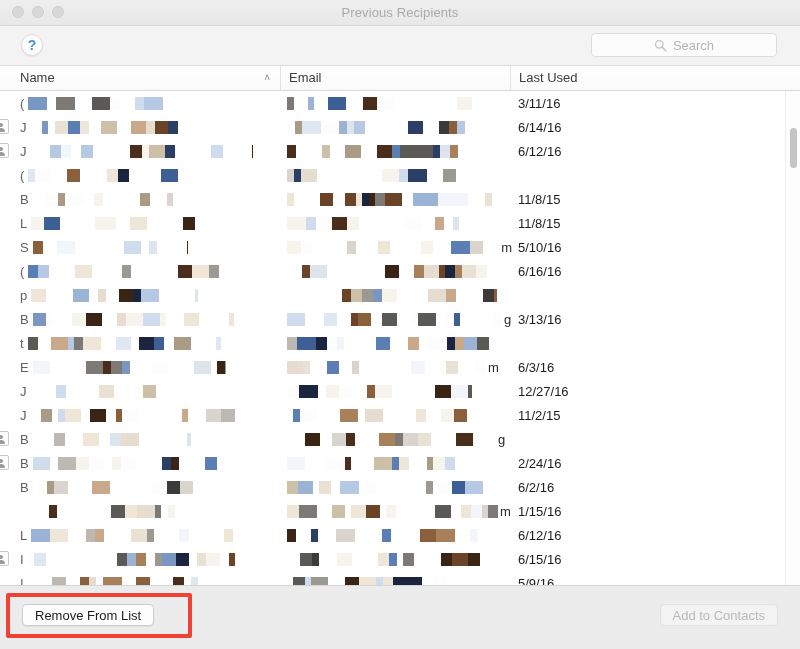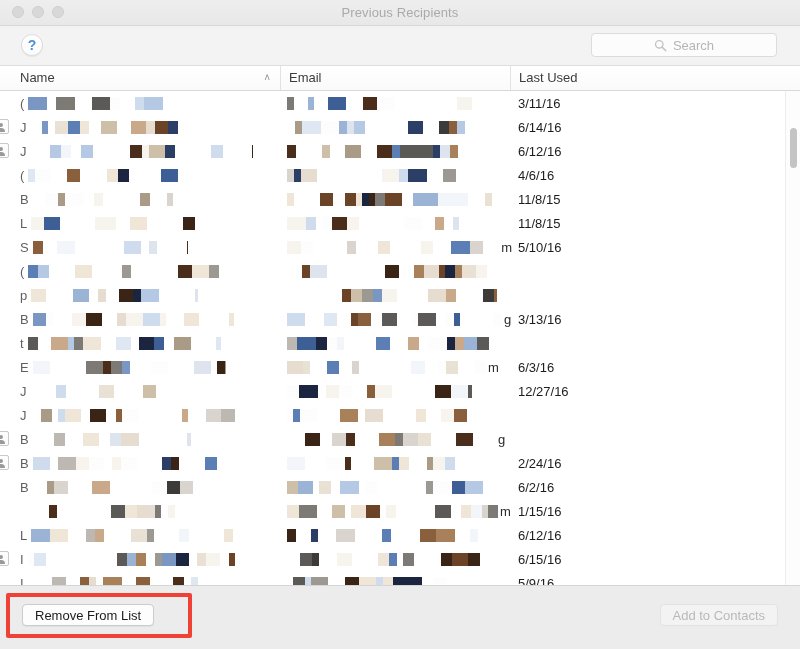--- a/index.html
+++ b/index.html
@@ -378,21 +378,20 @@
           <span class="pix" style="width: 13px; background: transparent;"></span>
           <span class="pix" style="width: 6px; background: transparent;"></span>
           <span class="pix" style="width: 17px; background: rgb(247, 244, 238);"></span>
           <span class="pix" style="width: 9px; background: rgb(207, 220, 238);"></span>
           <span class="pix" style="width: 19px; background: rgb(43, 63, 102);"></span>
           <span class="pix" style="width: 16px; background: transparent;"></span>
           <span class="pix" style="width: 13px; background: rgb(156, 152, 146);"></span>
           <span class="pix" style="width: 8px; background: transparent;"></span>
           <span class="pix" style="width: 6px; background: transparent;"></span>
         </div>
-        <div class="cell-date">4/6/16</div>
       </div>
       <div class="row">
         <div class="cell-name">
           <span class="clearchar" style="margin-right: 4px; opacity: 0.75;">B</span>
           <span class="pix" style="width: 12px; background: transparent;"></span>
           <span class="pix" style="width: 13px; background: rgb(253, 253, 253);"></span>
           <span class="pix" style="width: 7px; background: rgb(170, 155, 134);"></span>
           <span class="pix" style="width: 19px; background: rgb(253, 253, 253);"></span>
           <span class="pix" style="width: 10px; background: transparent;"></span>
           <span class="pix" style="width: 9px; background: rgb(247, 244, 238);"></span>
@@ -534,20 +533,21 @@
           <span class="pix" style="width: 14px; background: rgb(58, 36, 22);"></span>
           <span class="pix" style="width: 15px; background: transparent;"></span>
           <span class="pix" style="width: 10px; background: rgb(168, 128, 90);"></span>
           <span class="pix" style="width: 15px; background: rgb(230, 221, 208);"></span>
           <span class="pix" style="width: 6px; background: rgb(107, 68, 40);"></span>
           <span class="pix" style="width: 10px; background: rgb(27, 37, 64);"></span>
           <span class="pix" style="width: 7px; background: rgb(168, 128, 90);"></span>
           <span class="pix" style="width: 14px; background: rgb(233, 225, 212);"></span>
           <span class="pix" style="width: 11px; background: rgb(247, 244, 238);"></span>
         </div>
+        <div class="cell-date">6/16/16</div>
       </div>
       <div class="row">
         <div class="cell-name">
           <span class="clearchar" style="margin-right: 4px; opacity: 0.75;">p</span>
           <span class="pix" style="width: 15px; background: rgb(239, 230, 216);"></span>
           <span class="pix" style="width: 16px; background: transparent;"></span>
           <span class="pix" style="width: 11px; background: transparent;"></span>
           <span class="pix" style="width: 16px; background: rgb(155, 180, 214);"></span>
           <span class="pix" style="width: 9px; background: transparent;"></span>
           <span class="pix" style="width: 8px; background: rgb(230, 221, 208);"></span>
@@ -778,20 +778,21 @@
           <span class="pix" style="width: 18px; background: rgb(230, 221, 208);"></span>
           <span class="pix" style="width: 19px; background: transparent;"></span>
           <span class="pix" style="width: 7px; background: transparent;"></span>
           <span class="pix" style="width: 7px; background: transparent;"></span>
           <span class="pix" style="width: 10px; background: rgb(239, 230, 216);"></span>
           <span class="pix" style="width: 15px; background: transparent;"></span>
           <span class="pix" style="width: 13px; background: rgb(247, 244, 238);"></span>
           <span class="pix" style="width: 13px; background: rgb(138, 95, 60);"></span>
           <span class="pix" style="width: 3px; background: transparent;"></span>
         </div>
+        <div class="cell-date">11/2/15</div>
       </div>
       <div class="row">
         <div class="cell-icon"></div>
         <div class="cell-name">
           <span class="clearchar" style="margin-right: 4px; opacity: 0.75;">B</span>
           <span class="pix" style="width: 14px; background: transparent;"></span>
           <span class="pix" style="width: 7px; background: transparent;"></span>
           <span class="pix" style="width: 11px; background: rgb(189, 184, 177);"></span>
           <span class="pix" style="width: 18px; background: transparent;"></span>
           <span class="pix" style="width: 16px; background: rgb(239, 230, 216);"></span>

